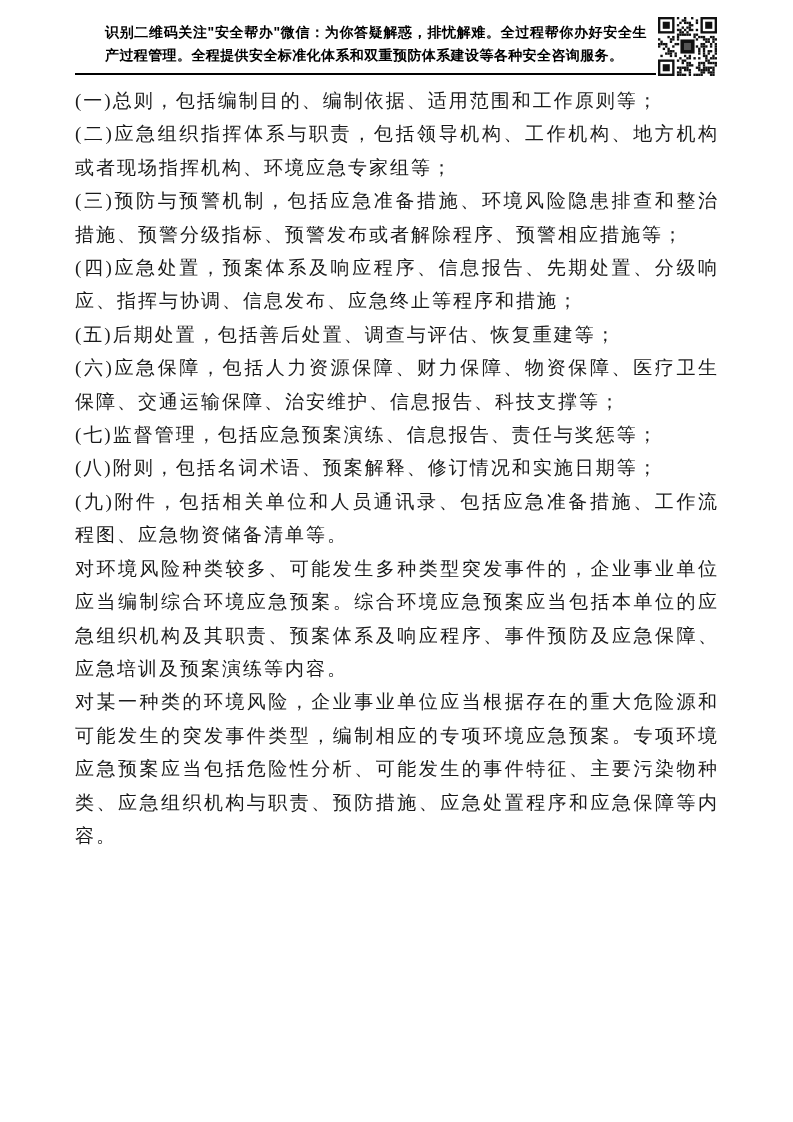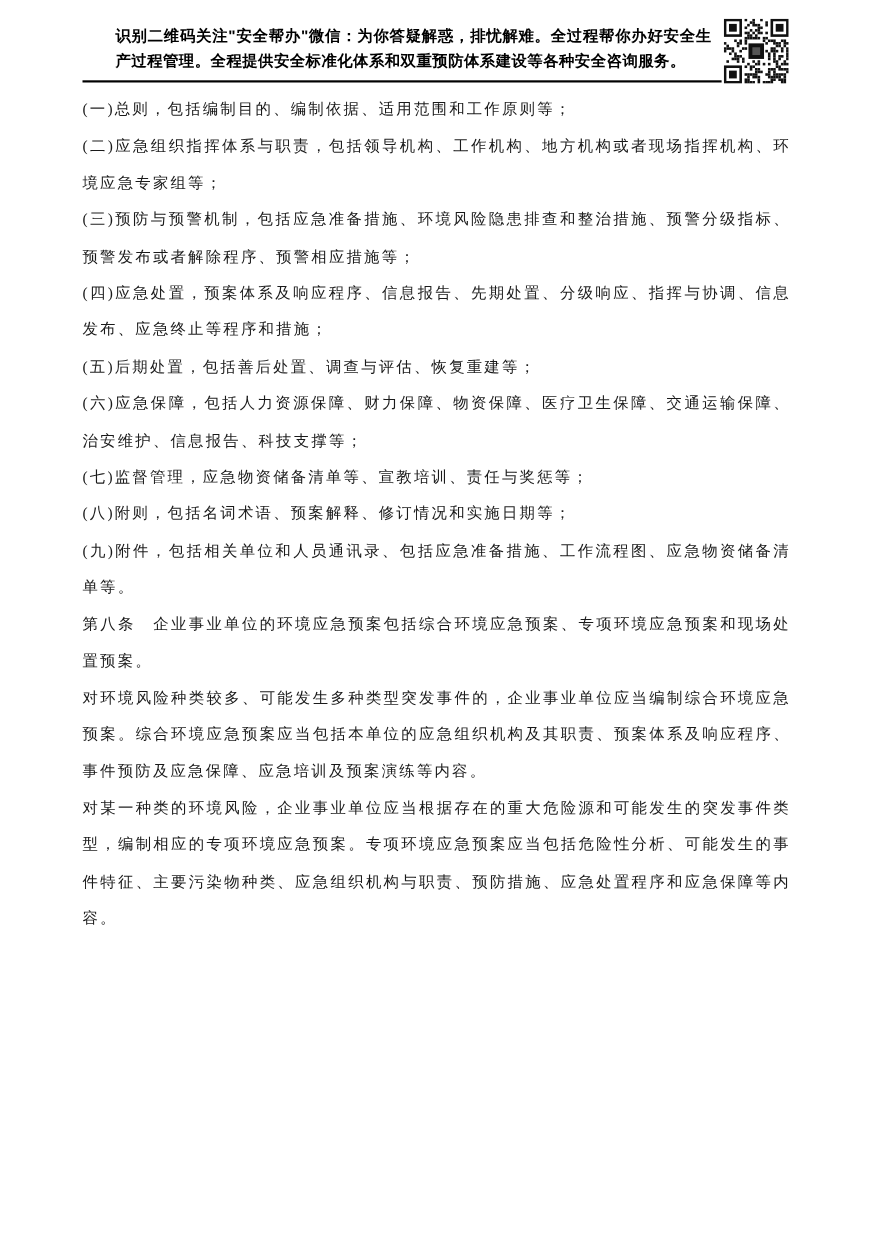--- a/index.html
+++ b/index.html
@@ -40,21 +40,21 @@
     width: 581px;
     height: 0;
     border-bottom: 2.5px solid #000000;
   }
   .doc-body {
     position: absolute;
     left: 75px;
     top: 84px;
     width: 644px;
     font-family: "Liberation Serif", "DejaVu Serif", serif;
-    font-size: 14px;
+    font-size: 19px;
     line-height: 33.4px;
     letter-spacing: 2px;
     text-align: justify;
     text-justify: inter-ideograph;
     color: #1a1a1a;
   }
   .doc-body p { margin: 0; padding: 0; }
 </style>
 </head>
 <body>
@@ -259,21 +259,20 @@
 
   <div class="divider"></div>
 
   <main class="doc-body">
     <p>(一)总则，包括编制目的、编制依据、适用范围和工作原则等；</p>
     <p>(二)应急组织指挥体系与职责，包括领导机构、工作机构、地方机构或者现场指挥机构、环境应急专家组等；</p>
     <p>(三)预防与预警机制，包括应急准备措施、环境风险隐患排查和整治措施、预警分级指标、预警发布或者解除程序、预警相应措施等；</p>
     <p>(四)应急处置，预案体系及响应程序、信息报告、先期处置、分级响应、指挥与协调、信息发布、应急终止等程序和措施；</p>
     <p>(五)后期处置，包括善后处置、调查与评估、恢复重建等；</p>
     <p>(六)应急保障，包括人力资源保障、财力保障、物资保障、医疗卫生保障、交通运输保障、治安维护、信息报告、科技支撑等；</p>
-    <p>(七)监督管理，应急物资储备清单等、宣教培训、责任与奖惩等；</p>
+    <p>(七)监督管理，包括应急预案演练、信息报告、责任与奖惩等；</p>
     <p>(八)附则，包括名词术语、预案解释、修订情况和实施日期等；</p>
     <p>(九)附件，包括相关单位和人员通讯录、包括应急准备措施、工作流程图、应急物资储备清单等。</p>
-    <p>第八条　企业事业单位的环境应急预案包括综合环境应急预案、专项环境应急预案和现场处置预案。</p>
     <p>对环境风险种类较多、可能发生多种类型突发事件的，企业事业单位应当编制综合环境应急预案。综合环境应急预案应当包括本单位的应急组织机构及其职责、预案体系及响应程序、事件预防及应急保障、应急培训及预案演练等内容。</p>
     <p>对某一种类的环境风险，企业事业单位应当根据存在的重大危险源和可能发生的突发事件类型，编制相应的专项环境应急预案。专项环境应急预案应当包括危险性分析、可能发生的事件特征、主要污染物种类、应急组织机构与职责、预防措施、应急处置程序和应急保障等内容。</p>
   </main>
 
 </div>
 
 </body></html>

